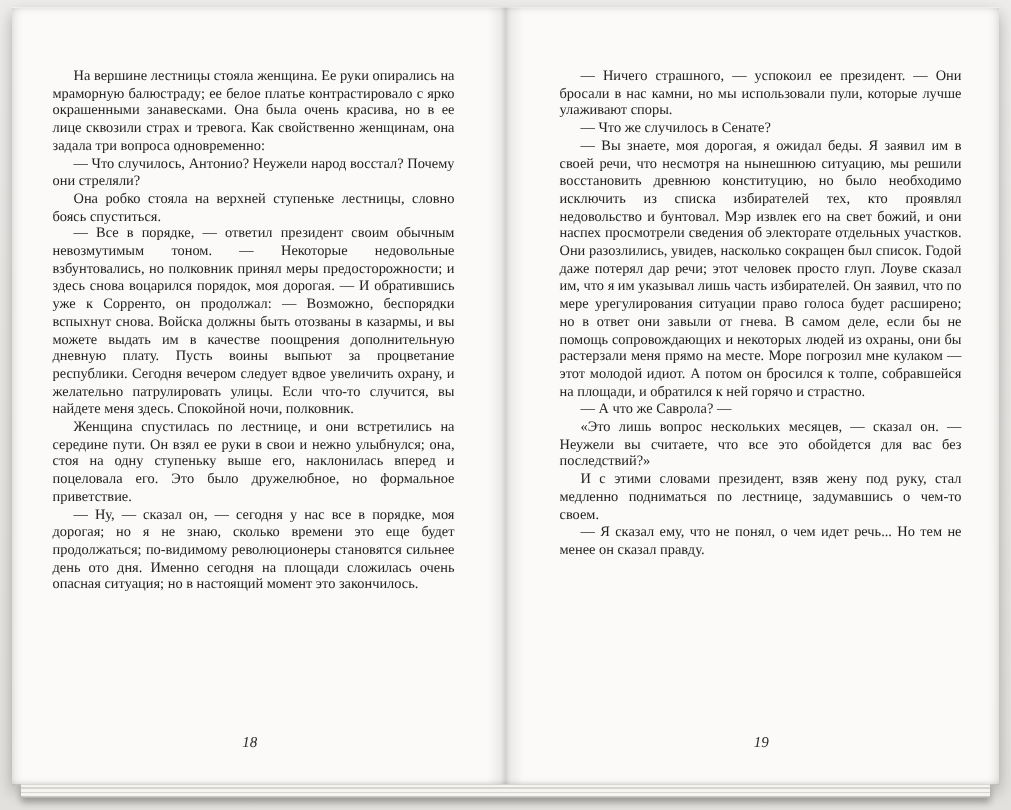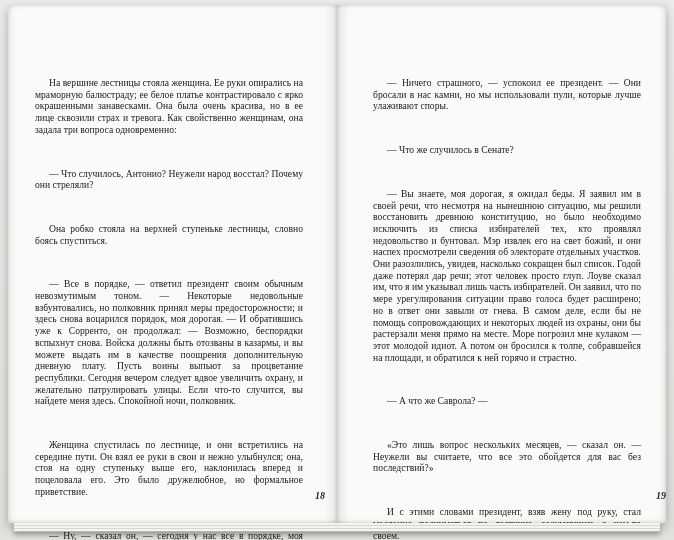--- a/index.html
+++ b/index.html
@@ -52,31 +52,30 @@
     width: 268px;
     color: #222120;
     font-size: 9.6px;
     line-height: 11.7px;
     text-align: justify;
     hyphens: auto;
     -webkit-hyphens: auto;
   }
   .page-left  .text-block { left: 27px; }
   .page-right .text-block { left: 24px; }
-  .text-block p { text-indent: 14px; margin-top: 32px; }
+  .text-block p { text-indent: 14px; }
   .page-number {
     position: absolute;
     bottom: 22px;
     left: 0;
     width: 100%;
-    text-align: right;
+    text-align: center;
     font-style: italic;
     font-size: 10px;
     color: #2a2928;
-    font-weight: bold;
   }
   .page-edges {
     position: absolute;
     left: 14px;
     top: 523px;
     width: 646px;
     height: 9px;
     background: repeating-linear-gradient(to bottom,
       #f6f4f1 0px, #f6f4f1 2px,
       #d7d5d0 2px, #d7d5d0 3px);

